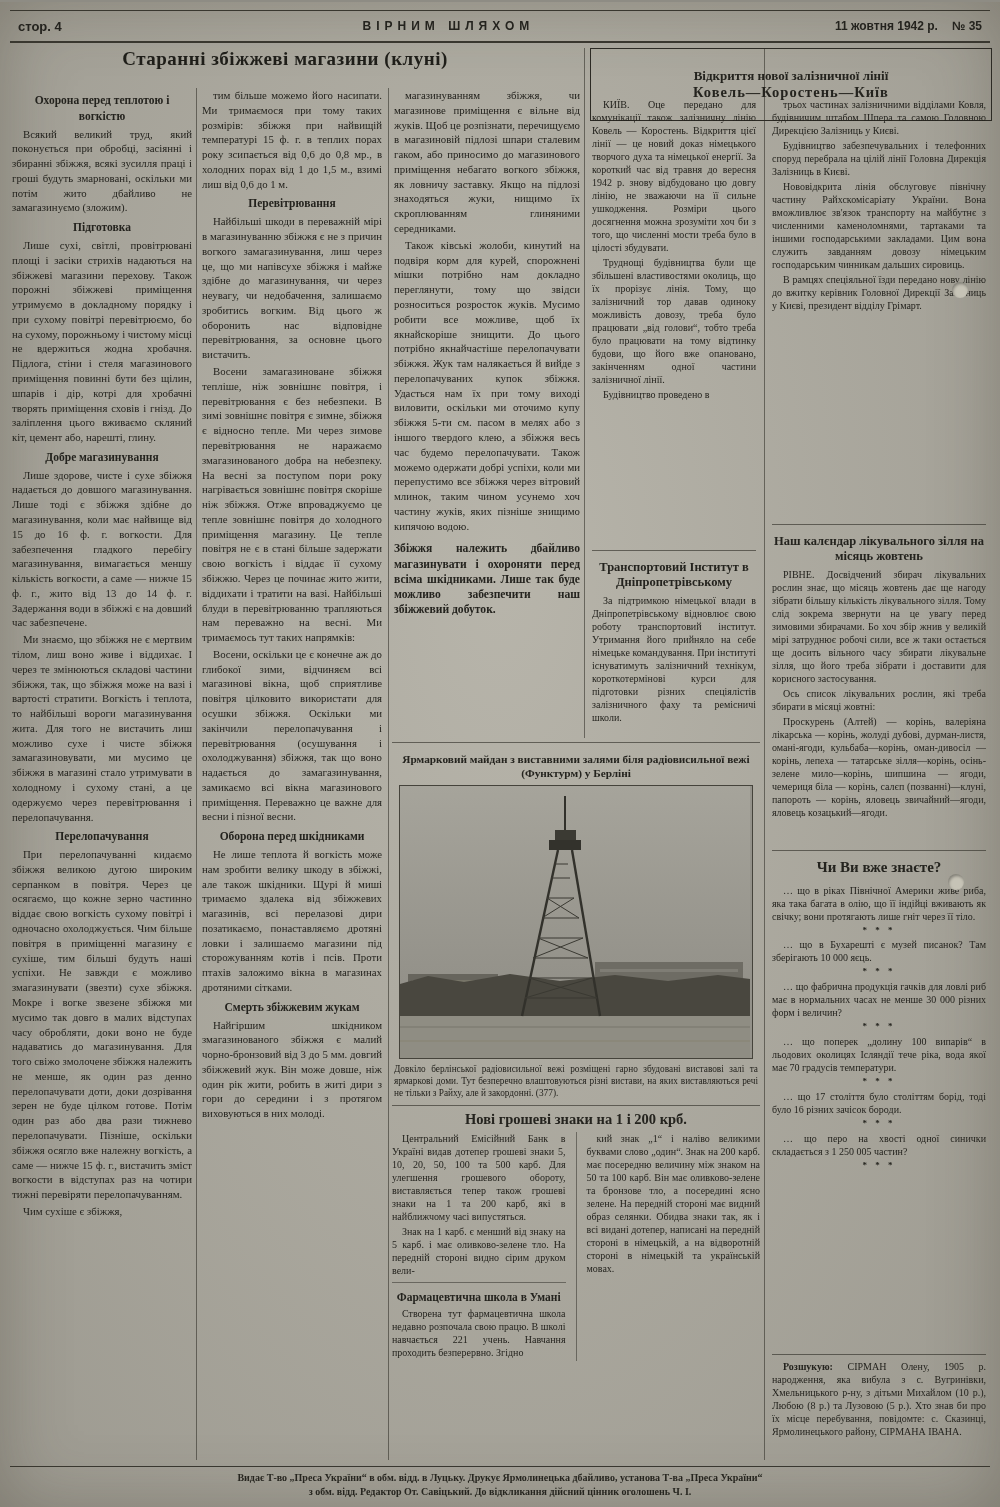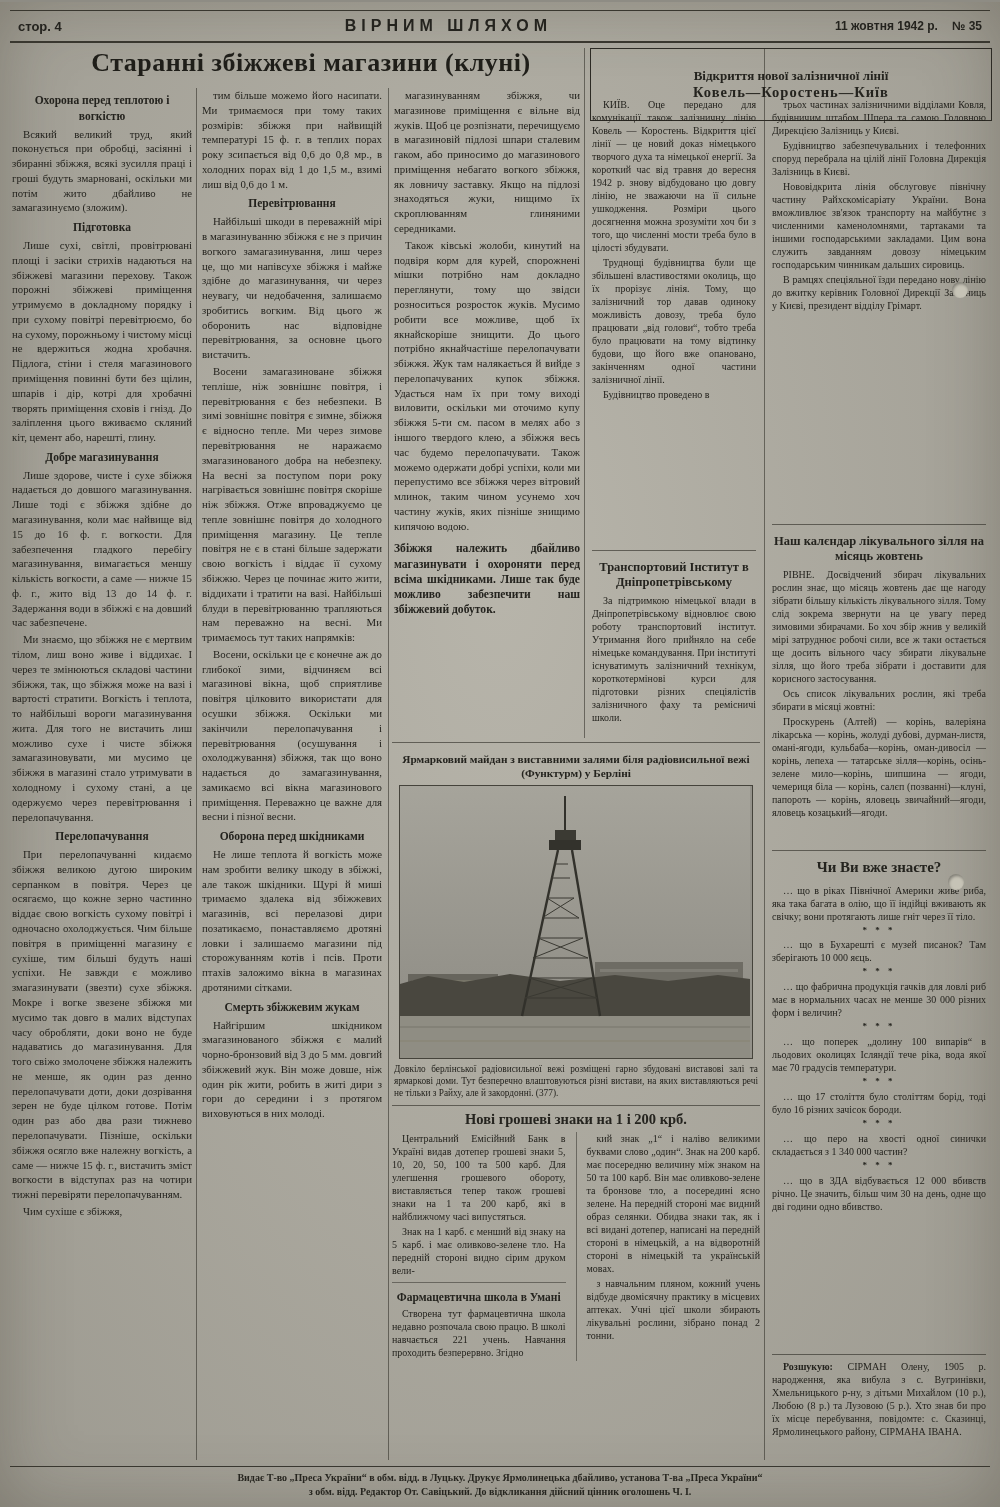--- a/index.html
+++ b/index.html
@@ -12,28 +12,28 @@
     color:#24231e;overflow:hidden;
   }
   
   .masthead{
     position:absolute;left:10px;right:10px;top:8px;height:26px;
     display:flex;align-items:center;justify-content:space-between;
     border-top:1.5px solid #39372f;border-bottom:2.5px solid #39372f;
     padding:2px 8px;font-family:"Liberation Sans", sans-serif;font-weight:bold;
   }
   .mast-left{font-size:13px;}
-  .mast-title{font-size:16px;letter-spacing:5px;}
+  .mast-title{font-size:12px;letter-spacing:5px;}
   .mast-right{font-size:12px;display:flex;gap:14px;}
   
   .vrule{position:absolute;width:1px;background:rgba(42,40,33,0.55);}
   
   .grain-headline{
-    position:absolute;left:30px;top:46px;width:562px;height:36px;
-    font-size:26px;font-weight:bold;text-align:center;letter-spacing:0.5px;color:#1f1e19;
+    position:absolute;left:4px;top:46px;width:562px;height:36px;
+    font-size:19px;font-weight:bold;text-align:center;letter-spacing:0.5px;color:#1f1e19;
   }
   .col{position:absolute;overflow:hidden;text-align:justify;}
   .bodytext{font-size:10.8px;line-height:1.37;}
   .smalltext{font-size:10px;line-height:1.3;}
   .col p{margin:0 0 2px 0;text-indent:11px;}
   .subhead{text-align:center;font-weight:bold;font-size:11.5px;margin:5px 0 2px;text-indent:0;}
   .callout{font-weight:bold;font-size:11.6px;line-height:1.3;margin-top:8px;}
   
   .rail-box{
     position:absolute;left:590px;top:46px;width:396px;
@@ -155,23 +155,22 @@
     <p>… що в ріках Північної Америки живе риба, яка така багата в олію, що її індійці вживають як свічку; вони протягають лише гніт через її тіло.</p>
     <div class="dyk-sep">* * *</div>
     <p>… що в Бухарешті є музей писанок? Там зберігають 10 000 яєць.</p>
     <div class="dyk-sep">* * *</div>
     <p>… що фабрична продукція гачків для ловлі риб має в нормальних часах не менше 30 000 різних форм і величин?</p>
     <div class="dyk-sep">* * *</div>
     <p>… що поперек „долину 100 випарів“ в льодових околицях Ісляндії тече ріка, вода якої має 70 градусів температури.</p>
     <div class="dyk-sep">* * *</div>
     <p>… що 17 століття було століттям борід, тоді було 16 різних зачісок бороди.</p>
     <div class="dyk-sep">* * *</div>
-    <p>… що перо на хвості одної синички складається з 1 340 000 частин?</p>
-    <div class="dyk-sep">* * *</div>
-    <p>… що в ЗДА відбувається 12 000 вбивств річно. Це значить, більш чим 30 на день, одне що дві години одно вбивство.</p>
+    <p>… що перо на хвості одної синички складається з 1 250 005 частин?</p>
+    <div class="dyk-sep">* * *</div>
   </div>
 
   <div class="col smalltext rule-top" style="left:772px;top:1352px;width:214px;height:106px;">
     <p><span class="seek-label">Розшукую:</span> <span>СІРМАН Олену, 1905 р. народження, яка вибула з с. Вугринівки, Хмельницького р-ну, з дітьми Михайлом (10 р.), Любою (8 р.) та Лузовою (5 р.). Хто знав би про їх місце перебування, повідомте: с. Сказинці, Ярмолинецького району, СІРМАНА ІВАНА.</span></p>
   </div>
 
   <div class="middle rule-top">
     <div class="photo-title">Ярмарковий майдан з виставними залями біля радіовисильної вежі (Функтурм) у Берліні</div>
     <div class="photo-frame">
       <svg width="350" height="272" viewBox="0 0 350 272" preserveAspectRatio="none">
@@ -224,21 +223,20 @@
     <div class="bank-cols">
       <div class="bank-col smalltext">
         <p>Центральний Емісійний Банк в Україні видав дотепер грошеві знаки 5, 10, 20, 50, 100 та 500 карб. Для улегшення грошевого обороту, виставляється тепер також грошеві знаки на 1 та 200 карб, які в найближчому часі випустяться.</p>
         <p>Знак на 1 карб. є менший від знаку на 5 карб. і має оливково-зелене тло. На передній стороні видно сірим друком вели-</p>
         <div class="pharma-head">Фармацевтична школа в Умані</div>
         <p>Створена тут фармацевтична школа недавно розпочала свою працю. В школі навчається 221 учень. Навчання проходить безперервно. Згідно</p>
       </div>
       <div class="bank-divider"></div>
       <div class="bank-col smalltext">
         <p>кий знак „1“ і наліво великими буквами слово „один“. Знак на 200 карб. має посередню величину між знаком на 50 та 100 карб. Він має оливково-зелене та бронзове тло, а посередині ясно зелене. На передній стороні має видний образ селянки. Обидва знаки так, як і всі видані дотепер, написані на передній стороні в німецькій, а на відворотній стороні в німецькій та українській мовах.</p>
-        <p>з навчальним пляном, кожний учень відбуде двомісячну практику в місцевих аптеках. Учні цієї школи збирають лікувальні рослини, зібрано понад 2 тонни.</p>
       </div>
     </div>
   </div>
 
   <div class="hole" style="left:952px;top:280px;"></div>
   <div class="hole" style="left:948px;top:872px;"></div>
 
   <div class="footer">
     <div>Видає Т-во „Преса України“ в обм. відд. в Луцьку. Друкує Ярмолинецька дбайливо, установа Т-ва „Преса України“</div>
     <div>з обм. відд. Редактор От. Савіцький. До відкликання дійсний цінник оголошень Ч. І.</div>

